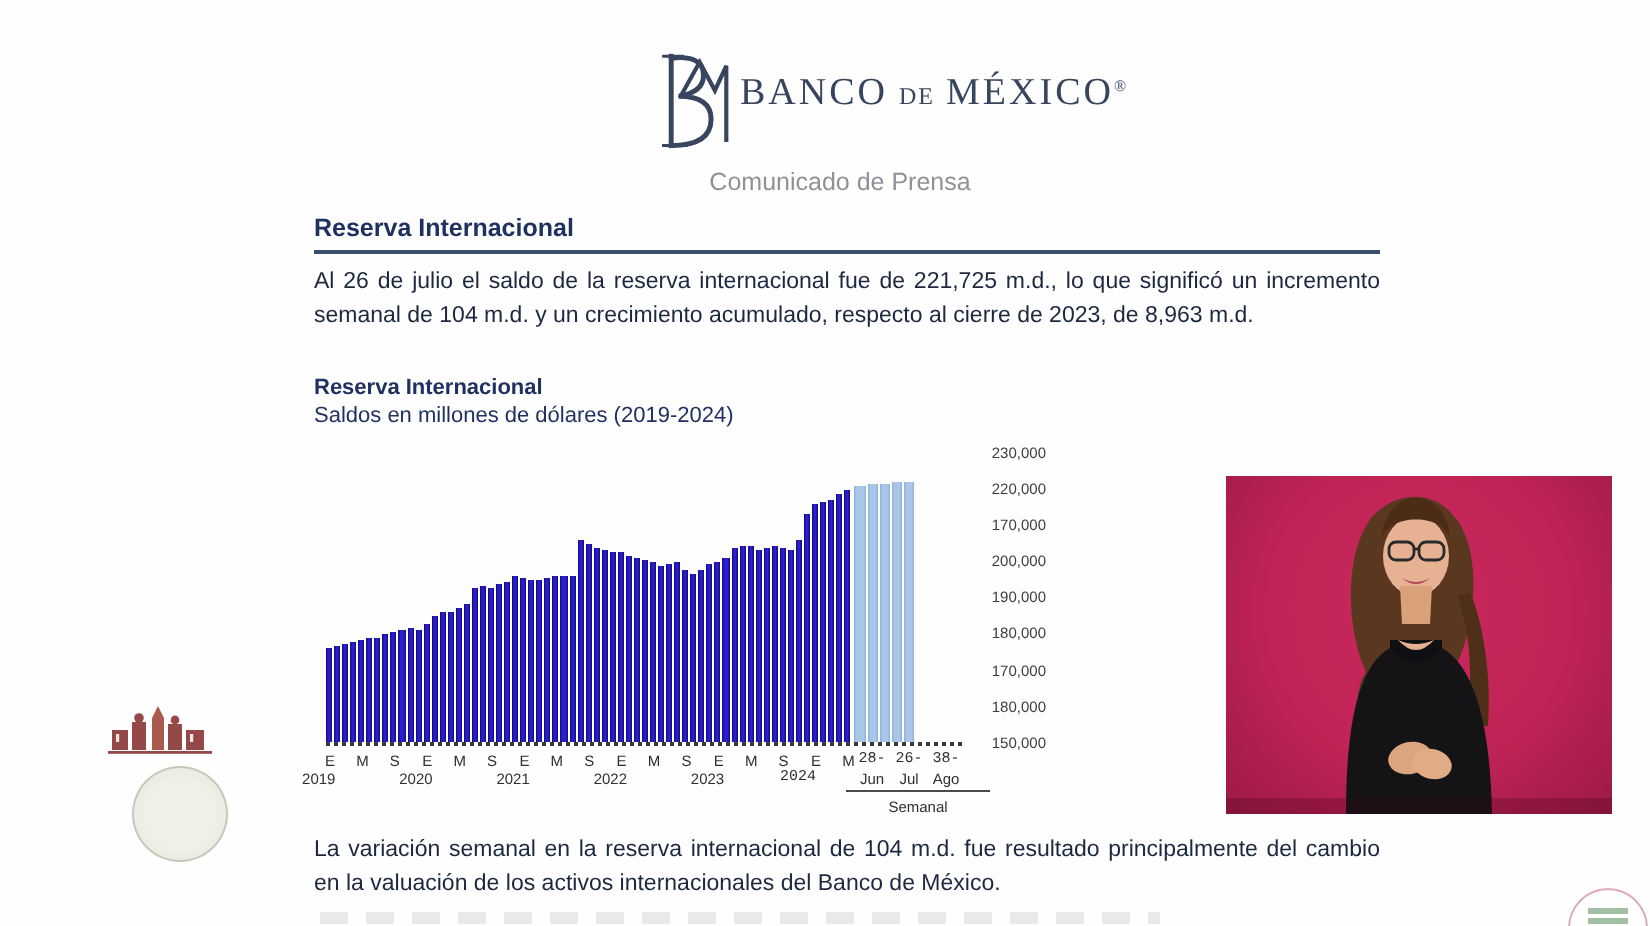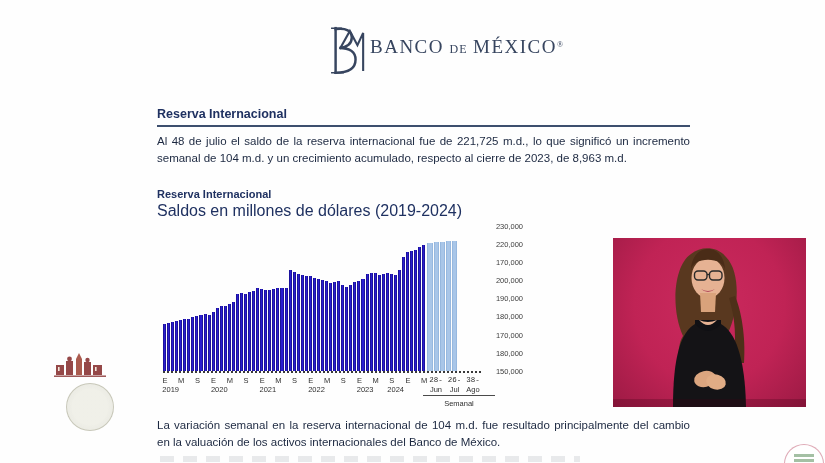--- a/index.html
+++ b/index.html
@@ -18,31 +18,31 @@
   
   #section-title{position:absolute;left:157px;top:107px;width:533px;
                  font-size:12.5px;font-weight:bold;color:#1f3161;}
   #title-rule{position:absolute;left:157px;top:125px;width:533px;height:2px;background:#3d4f6e;}
   .para{position:absolute;left:157px;width:533px;font-size:11.5px;line-height:17px;
         text-align:justify;color:#1c2840;}
   #para-intro{top:133px;}
   #para-closing{top:417px;}
   
   #chart-title{position:absolute;left:157px;top:188px;font-size:11px;font-weight:bold;color:#1f3161;}
-  #chart-subtitle{position:absolute;left:157px;top:202px;font-size:16px;color:#1f3161;}
+  #chart-subtitle{position:absolute;left:157px;top:202px;font-size:11px;color:#1f3161;}
   
   #chart-plot{position:absolute;left:155px;top:220px;width:390px;height:190px;}
   .bar{position:absolute;}
   .bar-monthly{background:#2b1ed0;box-shadow:inset 0.7px 0 0 #170f86, inset -0.7px 0 0 #170f86;}
   .bar-weekly{background:#a9c6e8;box-shadow:inset 0.7px 0 0 #8fb3dc, inset -0.7px 0 0 #8fb3dc;}
   #axis-line{position:absolute;left:8px;top:151px;width:318px;height:0;
              border-bottom:2px dotted #3a3a3a;}
   .ytick{position:absolute;left:330px;width:38px;text-align:right;font-size:7.5px;color:#3c3c3c;}
   .xletter{position:absolute;width:12px;text-align:center;font-size:7.5px;color:#2f2f2f;top:156px;}
-  .xyear{position:absolute;width:28px;text-align:right;font-size:7.5px;color:#2f2f2f;top:165px;}
+  .xyear{position:absolute;width:28px;text-align:left;font-size:7.5px;color:#2f2f2f;top:165px;}
   .wk-top{position:absolute;width:20px;text-align:center;font-size:7.5px;color:#2f2f2f;top:156px;font-family:Liberation Mono, monospace;}
   .wk-bot{position:absolute;width:20px;text-align:center;font-size:7.5px;color:#2f2f2f;top:165px;}
   #semanal-line{position:absolute;left:268px;top:175px;width:72px;height:1px;background:#4a4a4a;}
   #semanal-label{position:absolute;left:272px;top:179px;width:64px;text-align:center;
                  font-size:7.5px;color:#2f2f2f;}
   
   #video-panel{position:absolute;left:613px;top:238px;width:193px;height:169px;
                background:radial-gradient(ellipse at 50% 40%, #cb2a5e 0%, #c02355 55%, #9c1a44 100%);
                overflow:hidden;}
   
@@ -70,24 +70,25 @@
         <path d="M13 25 L23 7 L31 22 L37 9 L37 48" stroke-width="2.2"></path>
         <path d="M4 4 L14 4 M4 51 L16 51" stroke-width="1.6"></path>
       </g>
     </svg>
     <div id="brand-text">
       <span class="brand-big">BANCO</span>
       <span class="brand-de">DE</span>
       <span class="brand-big">MÉXICO</span><span class="brand-reg">®</span>
     </div>
   </div>
+  <div id="press-label">Comunicado de Prensa</div>
 
   <div id="section-title">Reserva Internacional</div>
   <div id="title-rule"></div>
-  <div id="para-intro" class="para">Al 48 de julio el saldo de la reserva internacional fue de 221,725 m.d., lo que significó un incremento semanal de 104 m.d. y un crecimiento acumulado, respecto al cierre de 2023, de 8,963 m.d.</div>
+  <div id="para-intro" class="para">Al 26 de julio el saldo de la reserva internacional fue de 221,725 m.d., lo que significó un incremento semanal de 104 m.d. y un crecimiento acumulado, respecto al cierre de 2023, de 8,963 m.d.</div>
 
   <div id="chart-title">Reserva Internacional</div>
   <div id="chart-subtitle">Saldos en millones de dólares (2019-2024)</div>
 
   <div id="chart-plot">
     <div id="axis-line"></div>
     <div id="semanal-line"></div>
     <div id="semanal-label">Semanal</div>
   <div class="bar bar-monthly" style="left: 8px; top: 103.531px; width: 3.1px; height: 47.9688px;"></div>
       <div class="bar bar-monthly" style="left: 12.05px; top: 102.623px; width: 3.1px; height: 48.8773px;"></div>
@@ -182,21 +183,21 @@
       <div class="xletter" style="left: 133.625px;">S</div>
       <div class="xletter" style="left: 149.825px;">E</div>
       <div class="xyear" style="left: 141.825px;">2022</div>
       <div class="xletter" style="left: 166.025px;">M</div>
       <div class="xletter" style="left: 182.225px;">S</div>
       <div class="xletter" style="left: 198.425px;">E</div>
       <div class="xyear" style="left: 190.425px;">2023</div>
       <div class="xletter" style="left: 214.625px;">M</div>
       <div class="xletter" style="left: 230.825px;">S</div>
       <div class="xletter" style="left: 247.025px;">E</div>
-      <div class="xyear" style="left: 221px;">2024</div>
+      <div class="xyear" style="left: 235px; font-family: Liberation Mono, monospace;">2024</div>
       <div class="xletter" style="left: 263.225px;">M</div>
       <div class="wk-top" style="left: 271px;">28-</div>
       <div class="wk-bot" style="left: 271px;">Jun</div>
       <div class="wk-top" style="left: 289.5px;">26-</div>
       <div class="wk-bot" style="left: 289.5px;">Jul</div>
       <div class="wk-top" style="left: 308px;">38-</div>
       <div class="wk-bot" style="left: 308px;">Ago</div>
     </div>
 
   <div id="para-closing" class="para">La variación semanal en la reserva internacional de 104 m.d. fue resultado principalmente del cambio en la valuación de los activos internacionales del Banco de México.</div>

